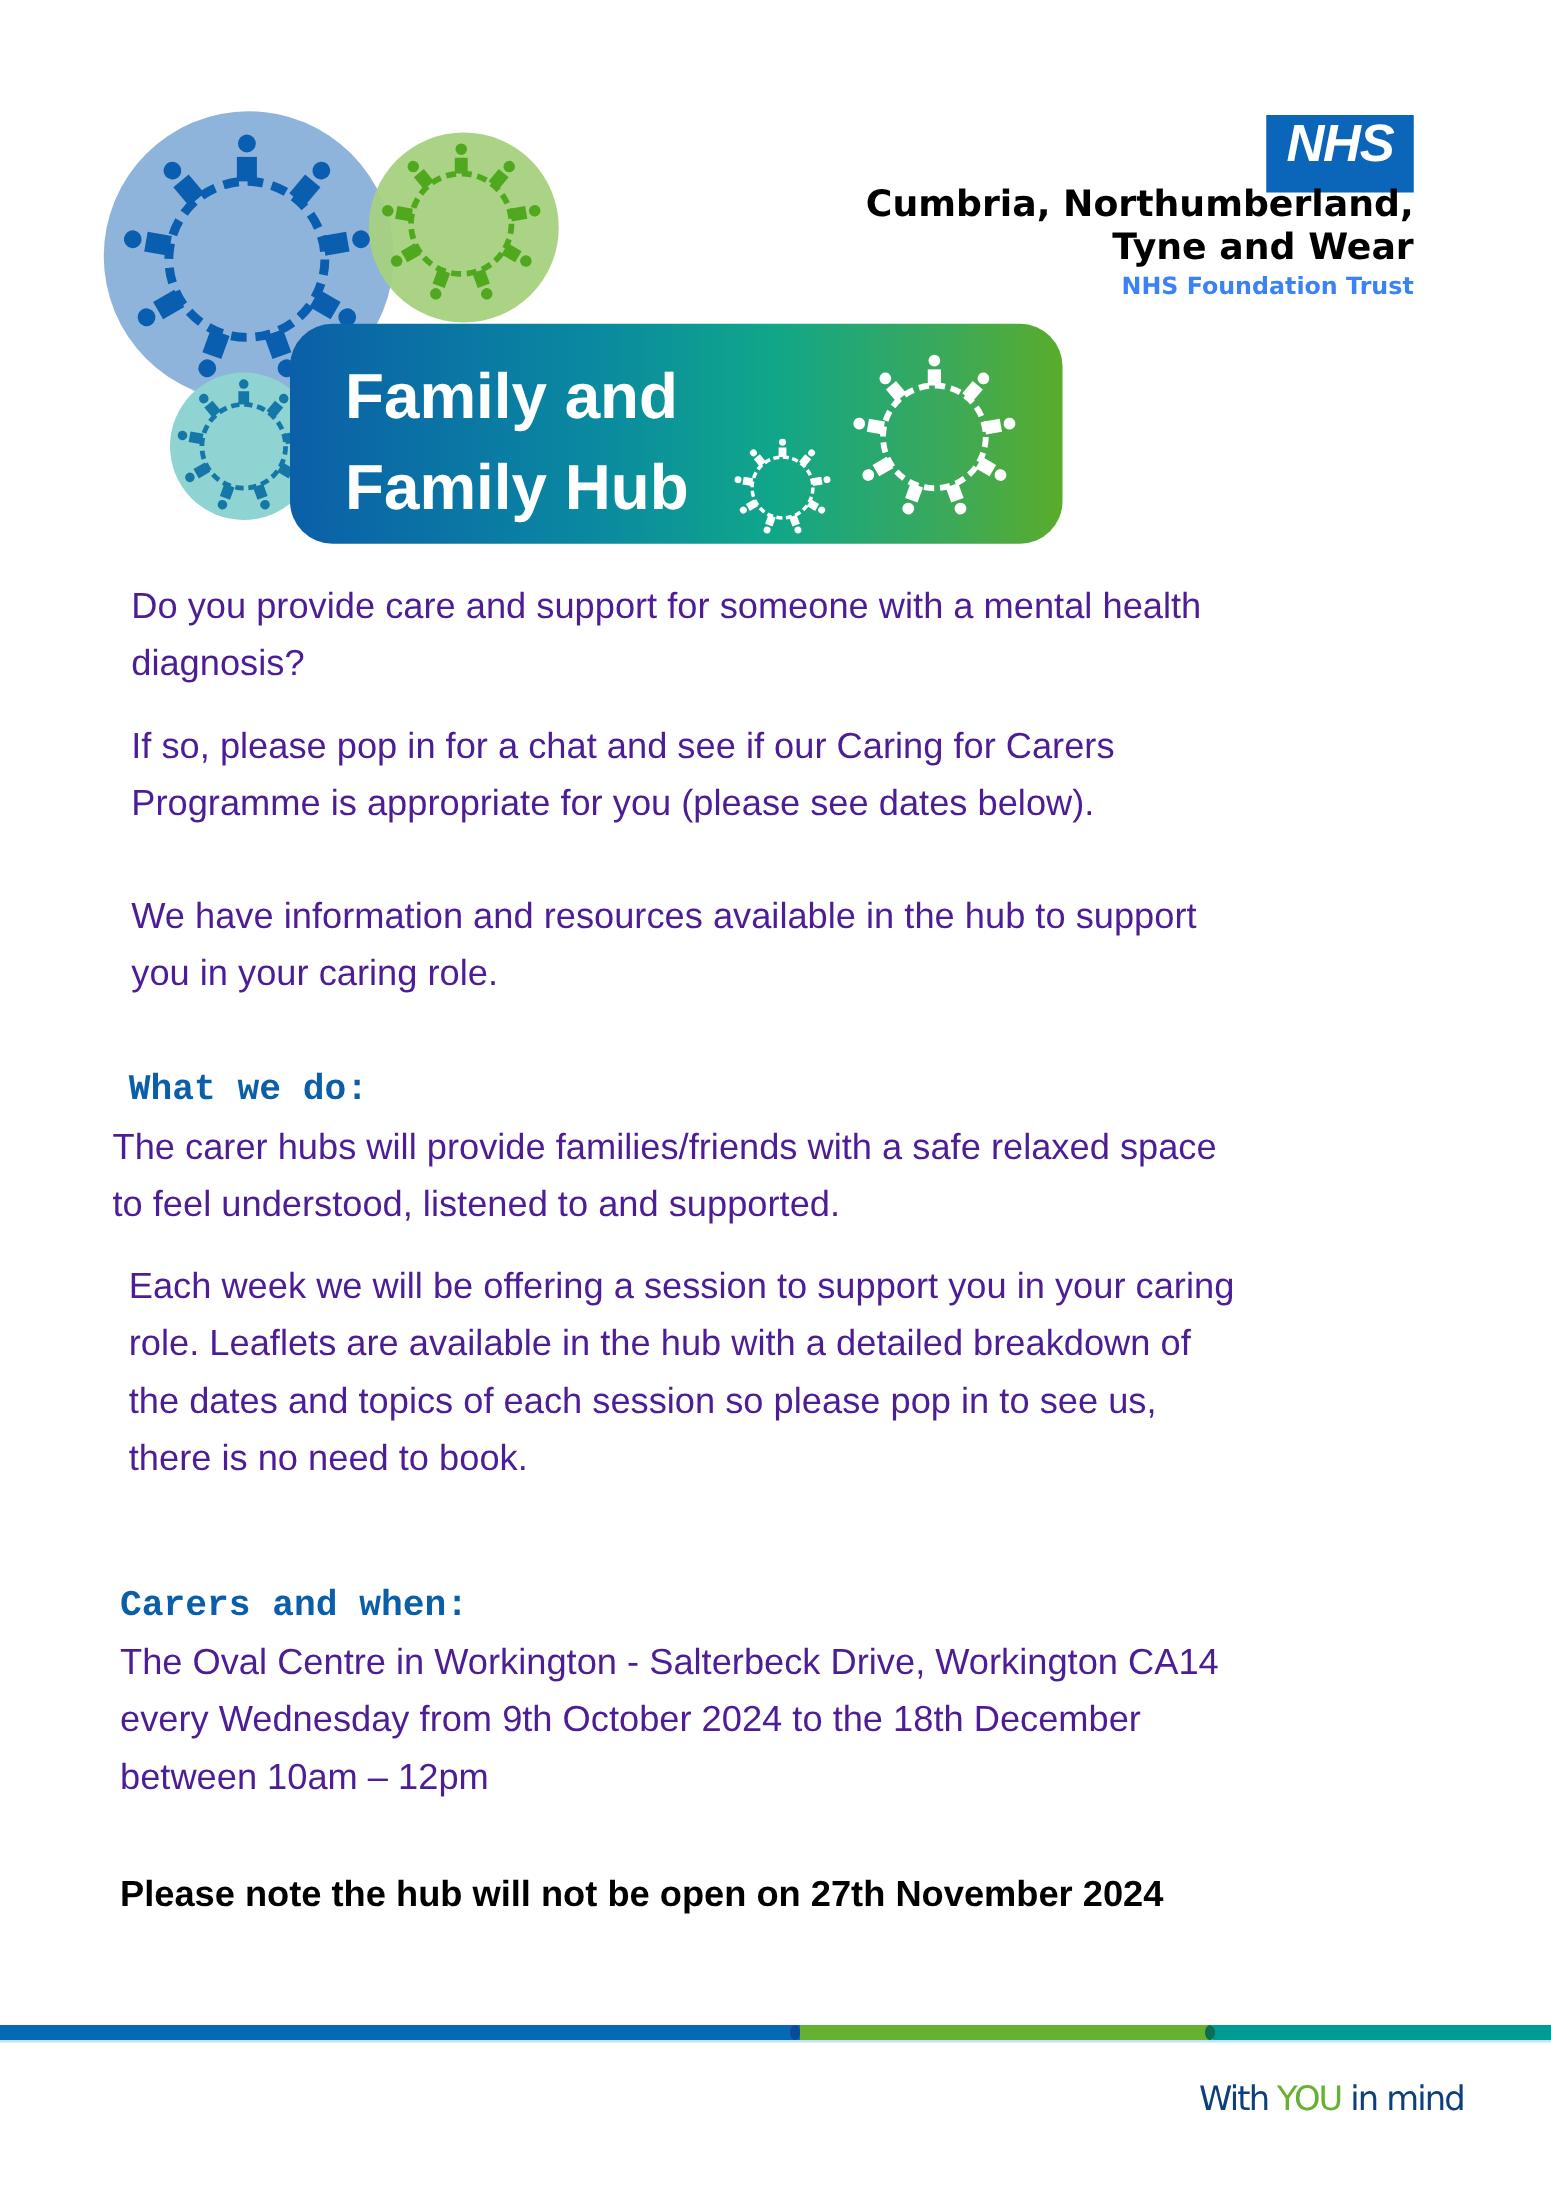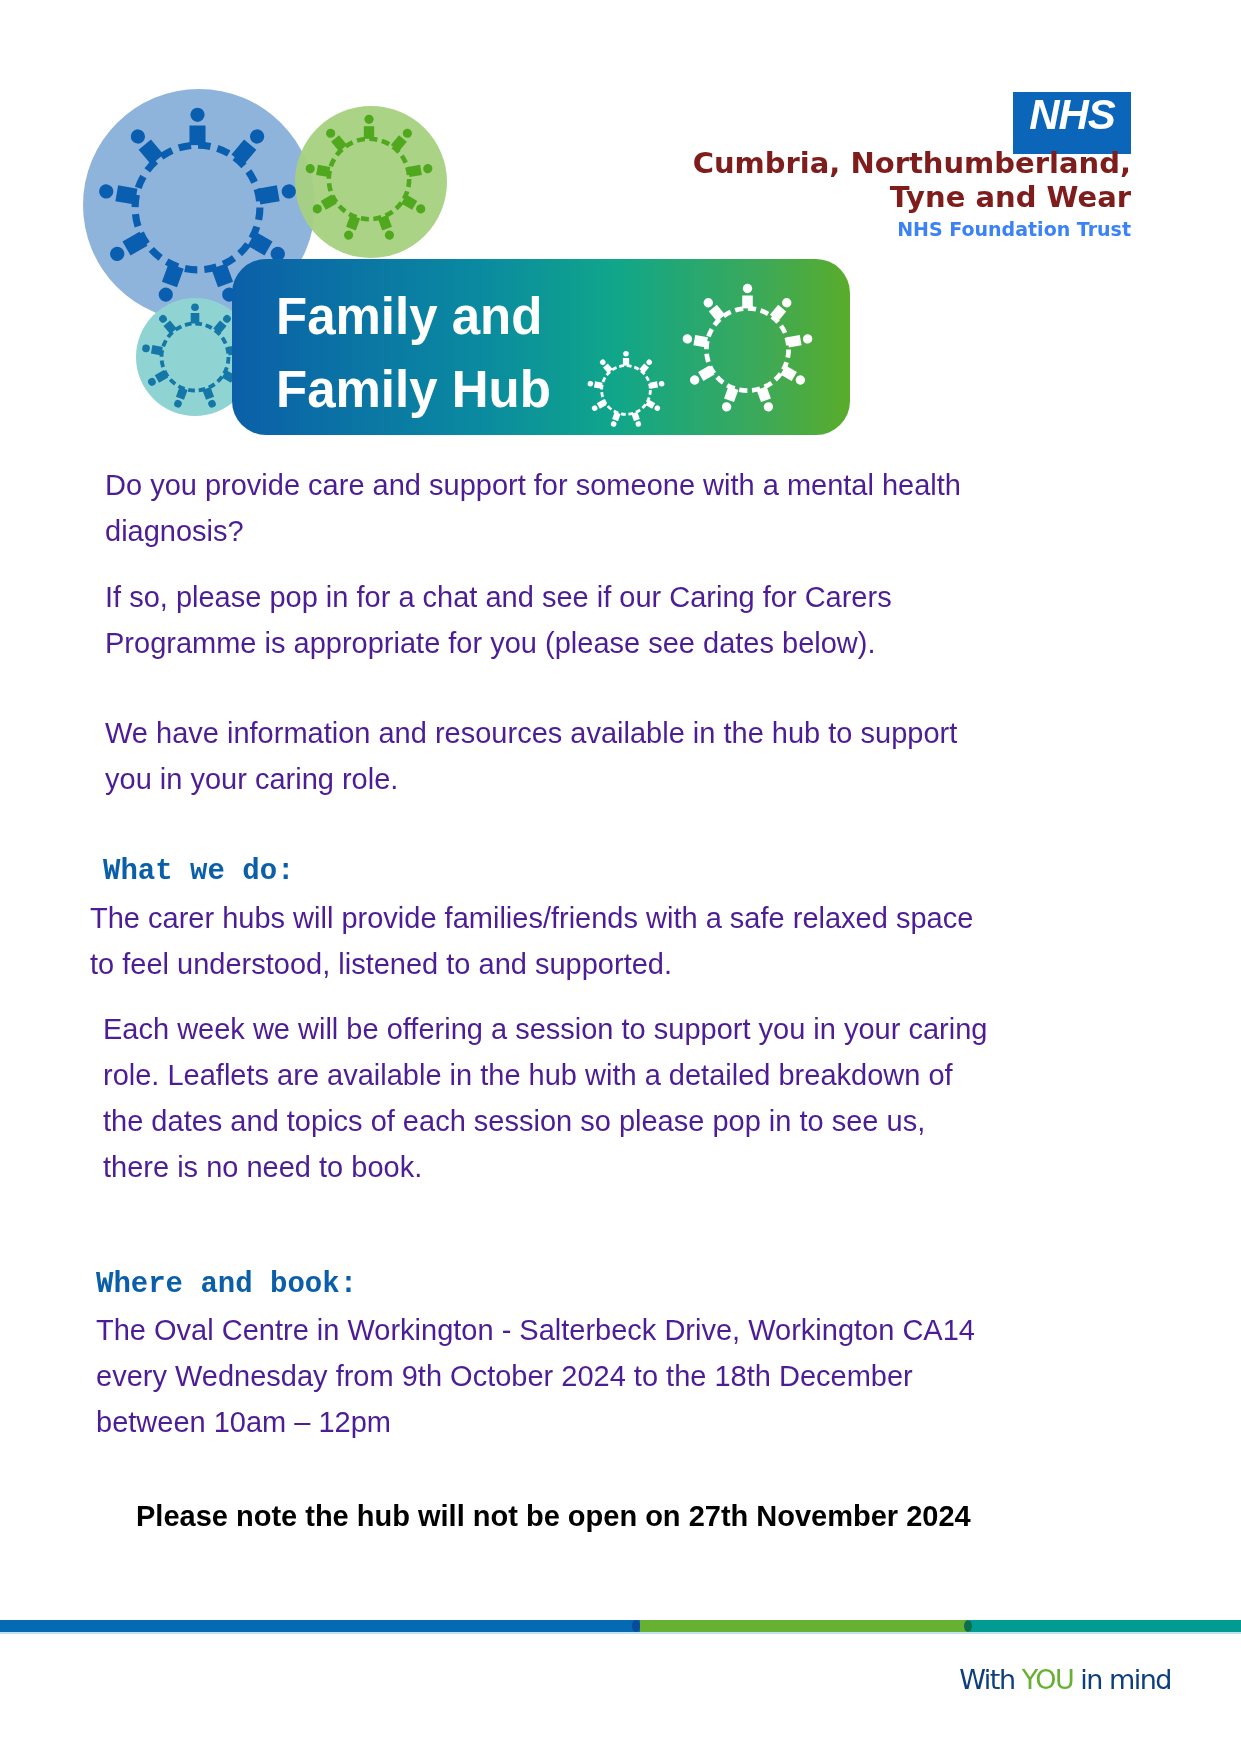--- a/index.html
+++ b/index.html
@@ -30,42 +30,41 @@
 
     
     .nhs-box {
       position: absolute; left: 1013px; top: 92px; width: 118px; height: 62px;
       background: #0b65b8; color: #fff; font-weight: bold; font-style: italic;
       font-size: 42px; line-height: 46px; text-align: center; letter-spacing: -1px;
       font-family: "Liberation Sans", sans-serif;
     }
     .trust-name {
       position: absolute; right: 110px; top: 146px; text-align: right;
-      font-family: "DejaVu Sans", sans-serif; font-weight: bold; color: #7f1d1d;
+      font-family: "DejaVu Sans", sans-serif; font-weight: bold; color: #000000;
       font-size: 29px; line-height: 34px;
     }
     .trust-sub {
       position: absolute; right: 110px; top: 217px; text-align: right;
       font-family: "DejaVu Sans", sans-serif; font-weight: bold; color: #3b82f6;
       font-size: 19px; line-height: 24px;
     }
 
     
     .para {
       position: absolute; font-size: 29px; line-height: 46px; color: #4c1d95;
       font-family: "Liberation Sans", sans-serif; white-space: pre-line;
     }
     .heading {
       position: absolute; font-size: 29px; font-weight: bold; color: #0b5fa8;
       font-family: Liberation Mono, monospace;
     }
     .note {
       position: absolute; font-size: 29px; font-weight: bold; color: #000;
       font-family: "Liberation Sans", sans-serif;
-      margin-left: 40px;
     }
 
     
     .bar { position: absolute; top: 1620px; height: 12px; }
     .bar-blue  { left: 0; width: 640px; background: #0669b3; }
     .bar-green { left: 640px; width: 330px; background: #66b032; }
     .bar-teal  { left: 970px; width: 271px; background: #009b93; }
     .bar-dot { position: absolute; top: 1620px; width: 8px; height: 12px; border-radius: 50%; }
     .bar-underline { position: absolute; left: 0; top: 1632px; width: 1241px; height: 2px; background: #bfe3f5; }
 
@@ -185,21 +184,21 @@
 to feel understood, listened to and supported.</div>
 <div class="para" style="left:103px;top:1006px;">Each week we will be offering a session to support you in your caring
 role. Leaflets are available in the hub with a detailed breakdown of
 the dates and topics of each session so please pop in to see us,
 there is no need to book.</div>
 
 <svg class="abs" style="left:128px;top:1239px" width="960" height="10">
   <line x1="0" y1="5" x2="960" y2="5" stroke="url(#dashGradB)" stroke-width="7" stroke-dasharray="17 6"></line>
 </svg>
 
-<div class="heading" style="left:96px;top:1268px;">Where and book:</div>
+<div class="heading" style="left:96px;top:1268px;">Carers and when:</div>
 <div class="para" style="left:96px;top:1307px;">The Oval Centre in Workington - Salterbeck Drive, Workington CA14
  every Wednesday from 9th October 2024 to the 18th December
 between 10am – 12pm</div>
 <div class="note" style="left:96px;top:1500px;">Please note the hub will not be open on 27th November 2024</div>
 
 <div class="bar bar-blue"></div>
 <div class="bar bar-green"></div>
 <div class="bar bar-teal"></div>
 <div class="bar-dot" style="left:632px;background:#0b4a98"></div>
 <div class="bar-dot" style="left:964px;background:#0b6e4e"></div>

